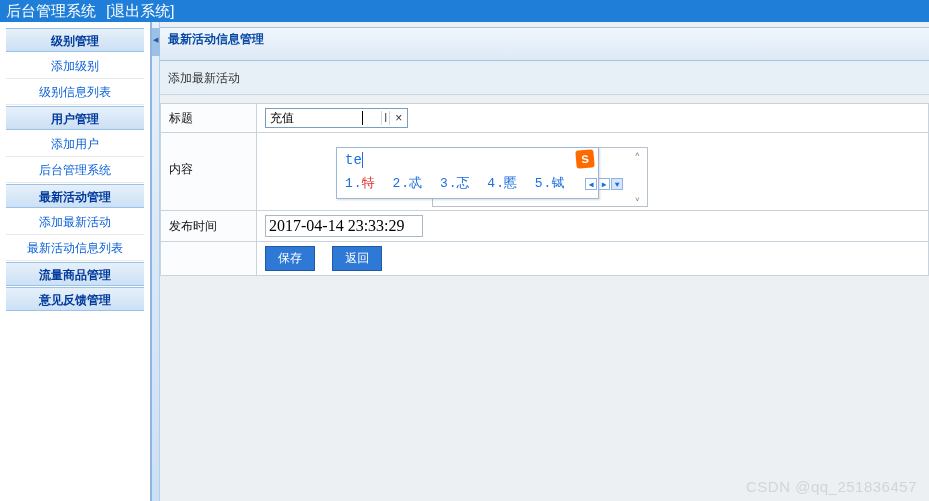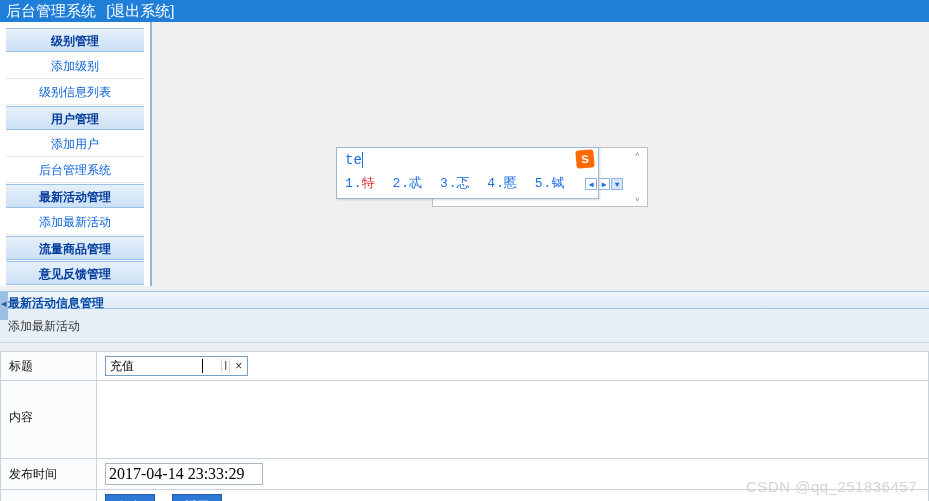--- a/index.html
+++ b/index.html
@@ -1,37 +1,37 @@
 <!DOCTYPE html>
 <html><head>
 <meta charset="utf-8">
 <style>
 * { margin: 0; padding: 0; box-sizing: border-box; }
 body { font-family: "Microsoft YaHei", Arial, sans-serif; font-size: 12px; background: #f0f0f0; width: 929px; height: 501px; overflow: hidden; position: relative; }
 
 .topbar { background: #1e7ed8; color: #fff; height: 22px; line-height: 22px; padding-left: 6px; font-size: 15px; }
 .topbar span { margin-right: 6px; }
 
-.layout { display: flex; height: calc(100% - 22px); flex-direction: column; }
+.layout { display: flex; height: calc(100% - 22px); }
 
 .sidebar { width: 152px; background: #fff; border-right: 2px solid #90b6e0; padding-top: 5px; }
 .sidebar .group-header {
   background: linear-gradient(#e6f0fa, #cce0f5);
   border: 1px solid #99c2e8; border-left: none; border-right: none;
   color: #003a9c; font-weight: bold; text-align: center; height: 24px; line-height: 24px; margin: 1px 6px;
   cursor: pointer;
 }
 .sidebar .item { color: #0a60d8; text-align: center; height: 26px; line-height: 26px; border-bottom: 1px solid #e8e8e8; margin: 0 6px; cursor: pointer; }
 
 .splitter { width: 8px; background: linear-gradient(#e6f0fa, #cce0f5); border-right: 1px solid #b7cee8; position: relative; }
 .splitter .handle { position: absolute; top: 6px; left: 0; width: 8px; height: 28px; background: #9cc0e6; }
 .splitter .handle::before { content: "◀"; font-size: 7px; color: #2b5a9b; position: absolute; left: 1px; top: 8px; }
 
 .main { flex: 1; background: #ecf0f3; display: flex; flex-direction: column; }
-.panel-title { background: linear-gradient(#f0f6fc, #dde9f7); border-bottom: 1px solid #a7c4e5; border-top: 1px solid #a7c4e5; color: #0749a3; font-weight: bold; height: 18px; line-height: 22px; padding-left: 8px; margin-top: 5px; }
+.panel-title { background: linear-gradient(#f0f6fc, #dde9f7); border-bottom: 1px solid #a7c4e5; border-top: 1px solid #a7c4e5; color: #0749a3; font-weight: bold; height: 34px; line-height: 22px; padding-left: 8px; margin-top: 5px; }
 .subtitle { background: #e8f0f7; border-bottom: 1px solid #c8d6e5; height: 34px; line-height: 34px; padding-left: 8px; color: #333; }
 
 .form-area { background: #7f1d1d; margin-top: 8px; }
 table.form { width: 100%; border-collapse: collapse; }
 table.form td { border: 1px solid #c9d3dc; padding: 4px 8px; vertical-align: middle; background: #fff; }
 table.form td.label { width: 96px; background: #fbfcfd; color: #111; }
 table.form tr.content-row td { height: 78px; vertical-align: top; padding-top: 28px; }
 
 .title-input-wrap { display: inline-flex; align-items: center; border: 1px solid #7a9ec0; height: 20px; background: #fff; }
 .title-input { border: none; outline: none; font-size: 12px; padding: 1px 4px; width: 96px; font-family: inherit; }
@@ -74,20 +74,21 @@
     <div class="group-header">级别管理</div>
     <div class="item">添加级别</div>
     <div class="item">级别信息列表</div>
 
     <div class="group-header">用户管理</div>
     <div class="item">添加用户</div>
     <div class="item">后台管理系统</div>
 
     <div class="group-header">最新活动管理</div>
     <div class="item">添加最新活动</div>
+    <div class="item">最新活动信息列表</div>
 
     <div class="group-header">流量商品管理</div>
     <div class="group-header">意见反馈管理</div>
   </div>
 
   <div class="splitter">
     <div class="handle"></div>
   </div>
 
   <div class="main">

